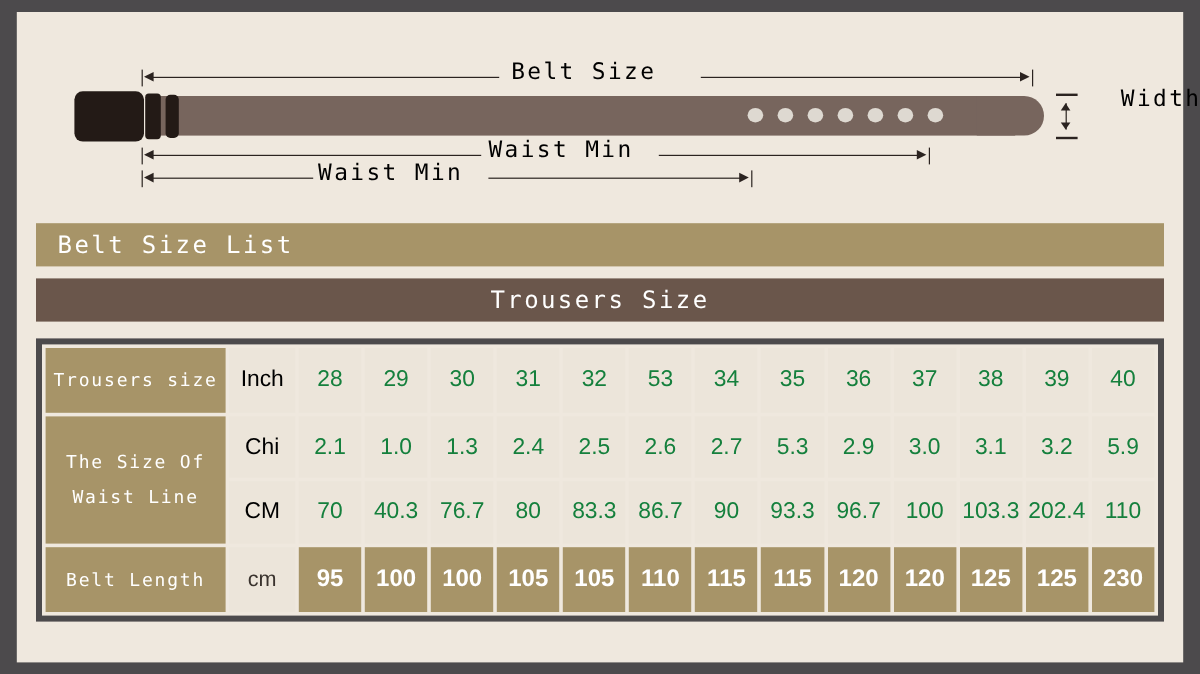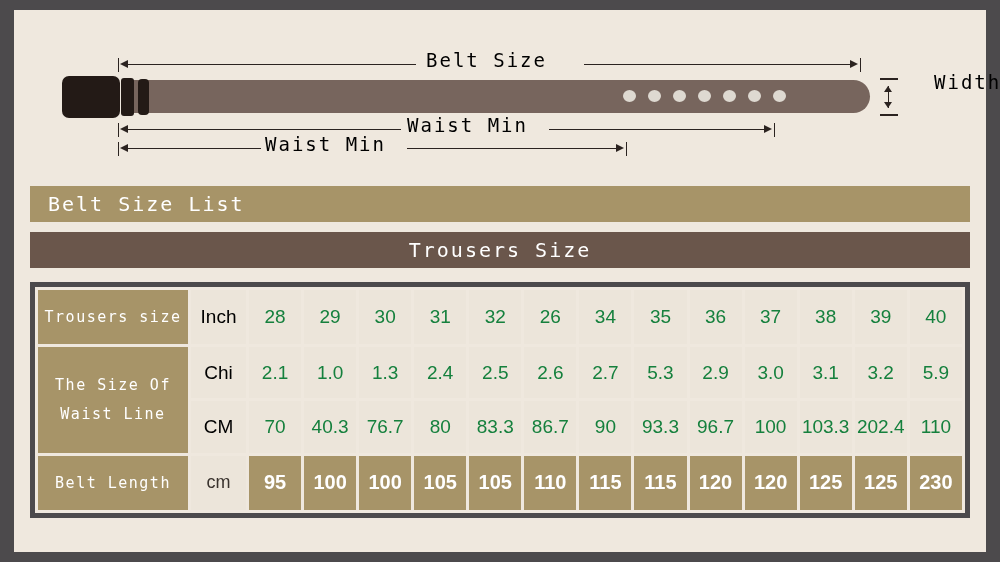--- a/index.html
+++ b/index.html
@@ -223,21 +223,21 @@
       </colgroup>
       <tbody>
         <tr>
           <td class="lbl">Trousers size</td>
           <td class="unit">Inch</td>
           <td>28</td>
           <td>29</td>
           <td>30</td>
           <td>31</td>
           <td>32</td>
-          <td>26</td>
+          <td>53</td>
           <td>34</td>
           <td>35</td>
           <td>36</td>
           <td>37</td>
           <td>38</td>
           <td>39</td>
           <td>40</td>
         </tr>
         <tr>
           <td class="lbl" rowspan="2">

